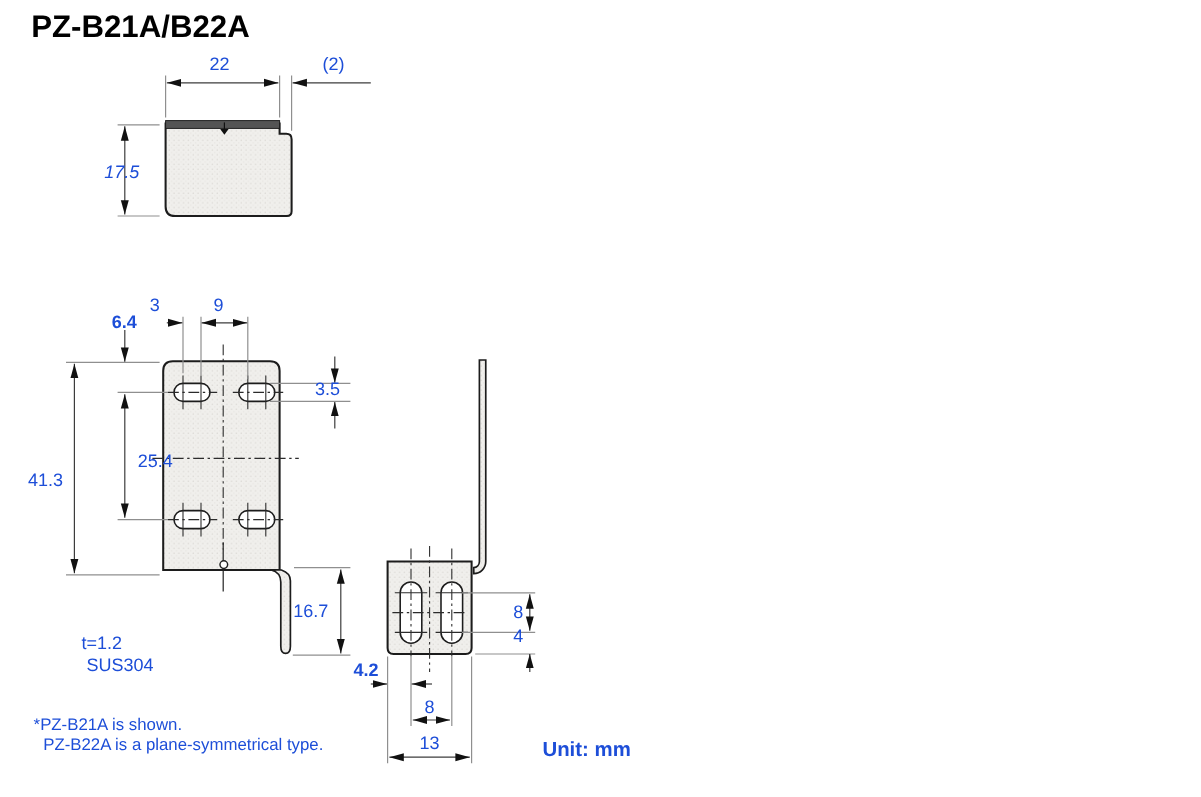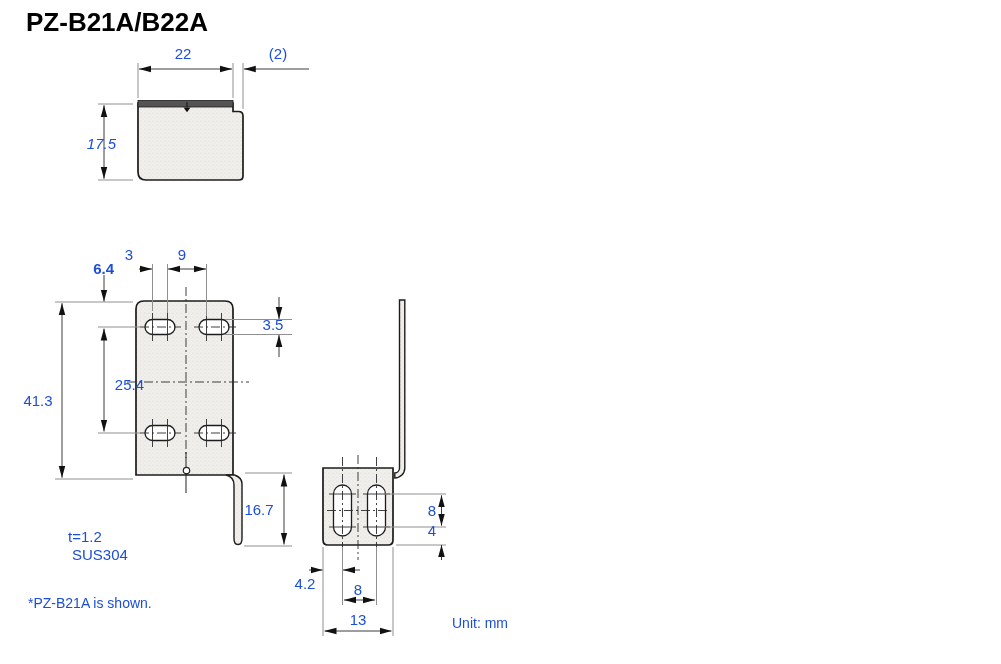--- a/index.html
+++ b/index.html
@@ -4,21 +4,21 @@
 <style>
   html,body{margin:0;padding:0;background:#fff;}
   .canvas{position:relative;width:1001px;height:664px;background:#ffffff;
           font-family:"Liberation Sans", sans-serif;overflow:hidden;}
   svg{position:absolute;left:0;top:0;}
   .lbl{position:absolute;color:#1d4ed8;font-size:15px;line-height:1.15;white-space:nowrap;}
   .c{text-align:center;}
   .r{text-align:right;}
   .title{font-size:26px;font-weight:bold;letter-spacing:0px;color:#000;}
   .note{font-size:14px;}
-  .unit{font-size:14px;}
+  .unit{font-size:17px;font-weight:bold;}
 </style>
 </head>
 <body>
 
 <div class="canvas">
 
 <svg width="1001" height="664" viewBox="0 0 1001 664">
   <defs>
     <pattern id="stip" width="4" height="4" patternUnits="userSpaceOnUse">
       <rect width="4" height="4" fill="#f0efec"></rect>
@@ -158,22 +158,23 @@
   <div class="lbl c" style="left:119px;top:246px;width:20px;">3</div>
   <div class="lbl c" style="left:172px;top:246px;width:20px;">9</div>
   <div class="lbl r" style="left:80px;top:260px;width:34px;font-weight:bold;">6.4</div>
   <div class="lbl c" style="left:256px;top:276px;width:34px;margin-top:40px;">3.5</div>
   <div class="lbl r" style="left:20px;top:392px;width:36px;text-align:center;">41.3</div>
   <div class="lbl r" style="left:62px;top:376px;width:40px;padding-left:42px;">25.4</div>
   <div class="lbl c" style="left:240px;top:501px;width:38px;">16.7</div>
 
   <div class="lbl r" style="left:420px;top:502px;width:16px;">8</div>
   <div class="lbl r" style="left:420px;top:522px;width:16px;">4</div>
-  <div class="lbl c" style="left:290px;top:575px;width:30px;">4.2</div>
+  <div class="lbl c" style="left:290px;top:550px;width:30px;font-weight:bold;">4.2</div>
   <div class="lbl c" style="left:350px;top:581px;width:16px;">8</div>
   <div class="lbl c" style="left:345px;top:611px;width:26px;">13</div>
 
   <div class="lbl" style="left:72px;top:510px;margin-top:36px;">SUS304</div>
   <div class="lbl" style="left:68px;top:528px;">t=1.2</div>
   <div class="lbl note" style="left:28px;top:595px;text-align:right;">*PZ-B21A is shown.</div>
+  <div class="lbl note" style="left:36px;top:612px;">PZ-B22A is a plane-symmetrical type.</div>
   <div class="lbl unit" style="left:452px;top:615px;">Unit: mm</div>
 
 </div>
 
 </body></html>

